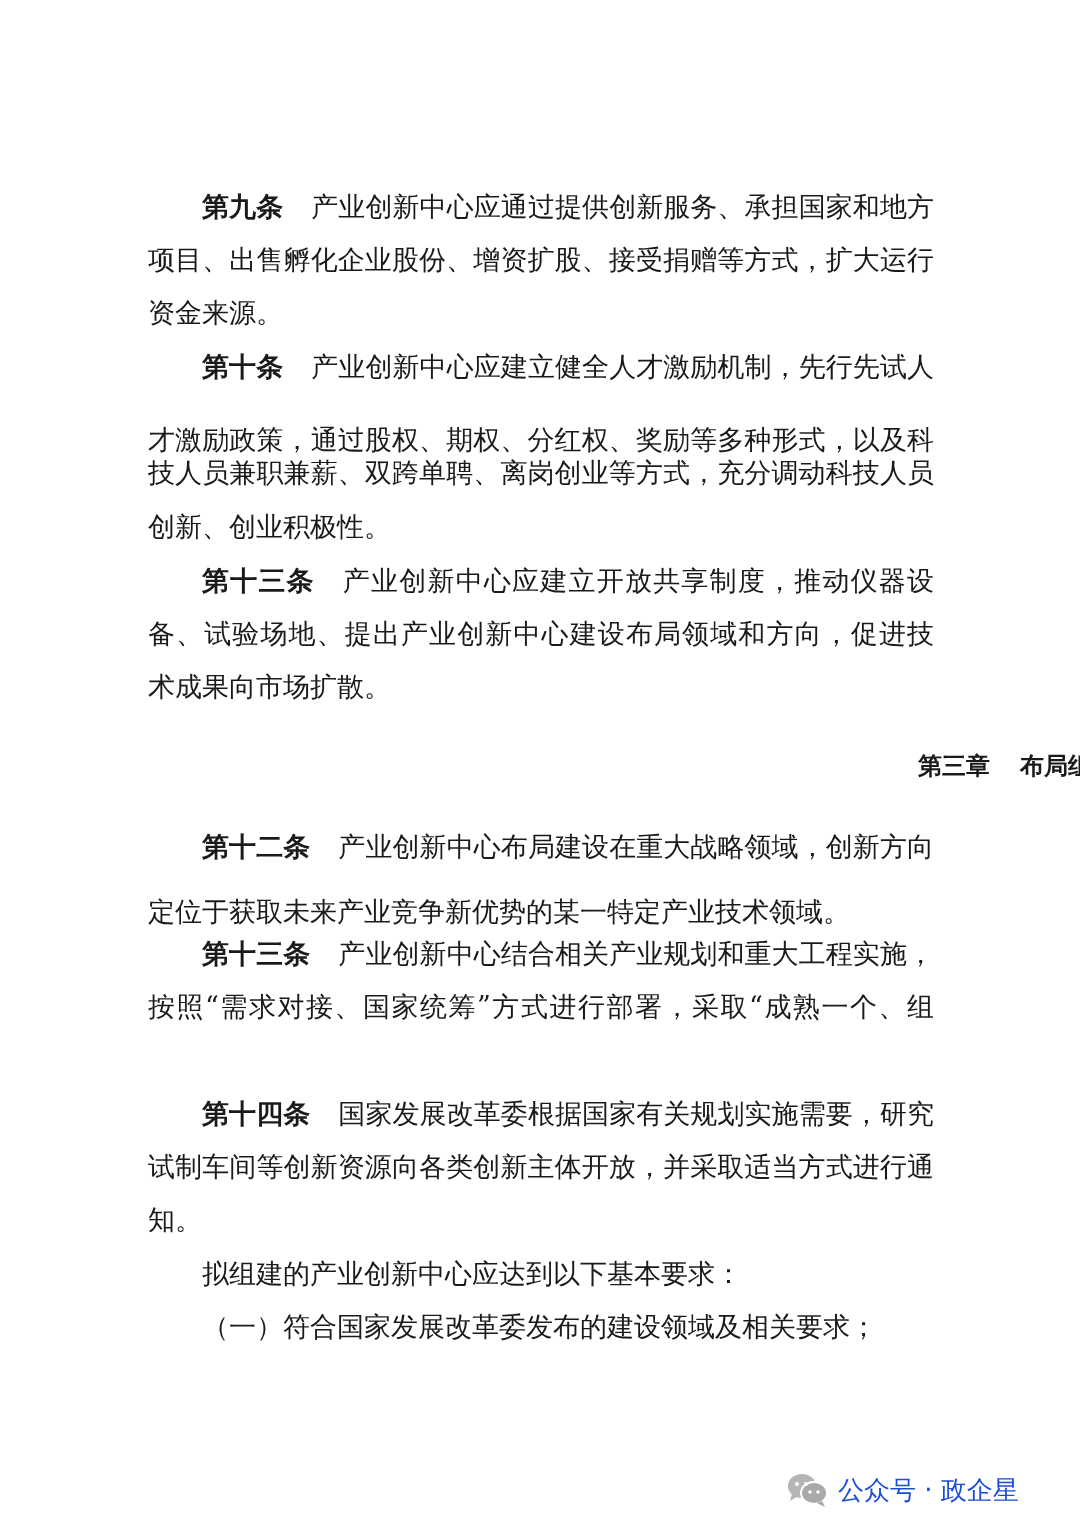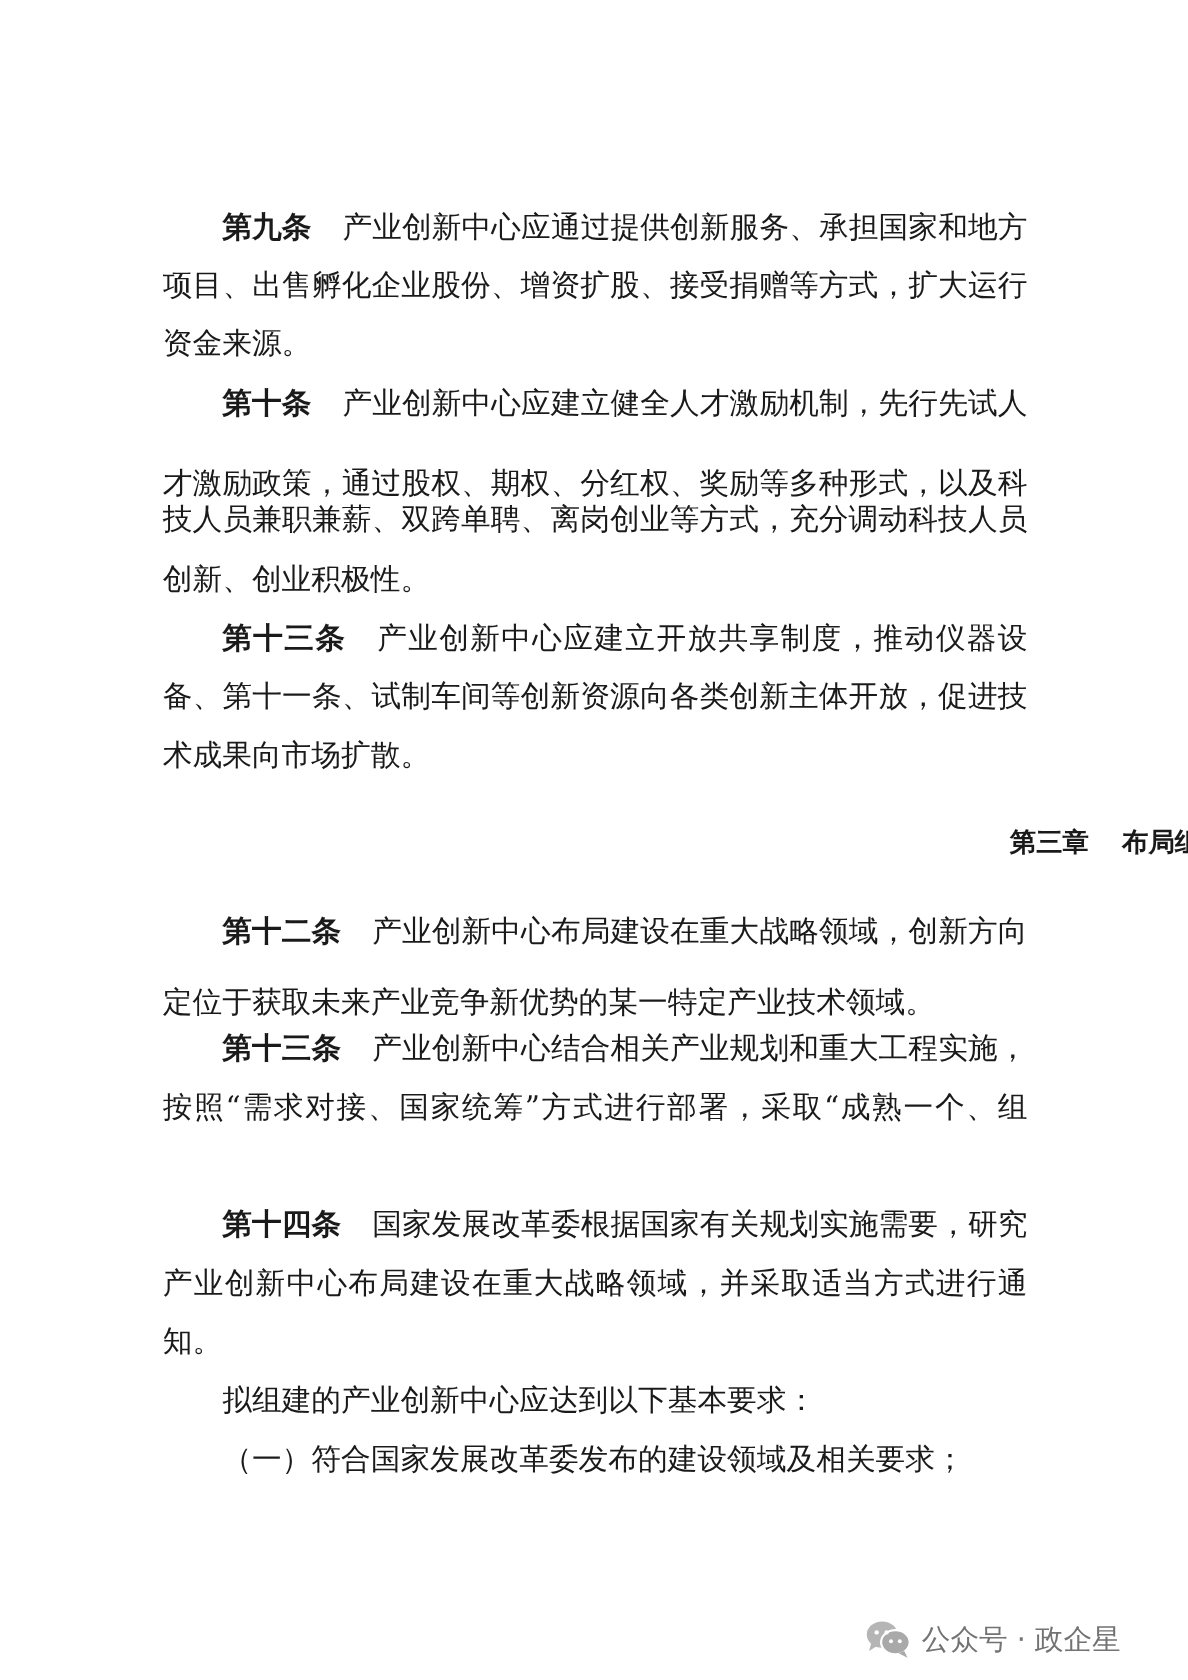--- a/index.html
+++ b/index.html
@@ -18,52 +18,52 @@
       font-family: "DejaVu Sans", "Liberation Sans", sans-serif; font-weight: bold;
       margin-right: 28px;
     }
     .chapter {
       position: absolute; left: 0; width: 1080px; text-align: right; top: 748px;
       font-family: "DejaVu Sans", "Liberation Sans", sans-serif; font-weight: bold; font-size: 24px; line-height: 36px; padding-left: 36px;
     }
     .chapter .gap { display: inline-block; width: 30px; }
     .watermark {
       position: absolute; left: 786px; top: 1472px; display: flex; align-items: center; gap: 8px;
-      color: #737373; font-family: "DejaVu Sans", "Liberation Sans", sans-serif; font-size: 26px;
+      color: #1d4ed8; font-family: "DejaVu Sans", "Liberation Sans", sans-serif; font-size: 26px;
     }
     .wm-icon { width: 44px; height: 36px; position: relative; }
   </style>
 </head>
 <body>
 
 <div class="page">
 
   <div class="line indent" style="top:190px;"><span class="art-label">第九条</span><span>产业创新中心应通过提供创新服务、承担国家和地方</span></div>
   <div class="line" style="top:243px;">项目、出售孵化企业股份、增资扩股、接受捐赠等方式，扩大运行</div>
   <div class="line last" style="top:296px;">资金来源。</div>
 
   <div class="line indent" style="top:350px;"><span class="art-label">第十条</span><span>产业创新中心应建立健全人才激励机制，先行先试人</span></div>
   <div class="line" style="top:403px;margin-top:20px;">才激励政策，通过股权、期权、分红权、奖励等多种形式，以及科</div>
   <div class="line" style="top:456px;">技人员兼职兼薪、双跨单聘、离岗创业等方式，充分调动科技人员</div>
   <div class="line last" style="top:510px;">创新、创业积极性。</div>
 
   <div class="line indent" style="top:564px;"><span class="art-label">第十三条</span><span>产业创新中心应建立开放共享制度，推动仪器设</span></div>
-  <div class="line" style="top:617px;">备、第十一条、试制车间等创新资源向各类创新主体开放，促进技</div>
+  <div class="line" style="top:617px;">备、试验场地、提出产业创新中心建设布局领域和方向，促进技</div>
   <div class="line last" style="top:670px;">术成果向市场扩散。</div>
 
   <div class="chapter"><span>第三章</span><span class="gap"></span><span>布局组建</span></div>
 
   <div class="line indent" style="top:830px;"><span class="art-label">第十二条</span><span>产业创新中心布局建设在重大战略领域，创新方向</span></div>
   <div class="line last" style="top:895px;">定位于获取未来产业竞争新优势的某一特定产业技术领域。</div>
 
   <div class="line indent" style="top:937px;"><span class="art-label">第十三条</span><span>产业创新中心结合相关产业规划和重大工程实施，</span></div>
   <div class="line" style="top:990px;">按照“需求对接、国家统筹”方式进行部署，采取“成熟一个、组</div>
 
   <div class="line indent" style="top:1097px;"><span class="art-label">第十四条</span><span>国家发展改革委根据国家有关规划实施需要，研究</span></div>
-  <div class="line" style="top:1150px;">产业创新中心布局建设在重大战略领域，并采取适当方式进行通</div>
+  <div class="line" style="top:1150px;">试制车间等创新资源向各类创新主体开放，并采取适当方式进行通</div>
   <div class="line last" style="top:1203px;">知。</div>
 
   <div class="line indent last" style="top:1257px;">拟组建的产业创新中心应达到以下基本要求：</div>
 
   <div class="line last" style="top:1310px; left:202px; width:732px;">（一）符合国家发展改革委发布的建设领域及相关要求；</div>
 
   <div class="watermark">
     <span class="wm-icon">
       <svg width="44" height="36" viewBox="0 0 44 36">
         <ellipse cx="16" cy="14" rx="14" ry="12" fill="#b5b5b5"></ellipse>

